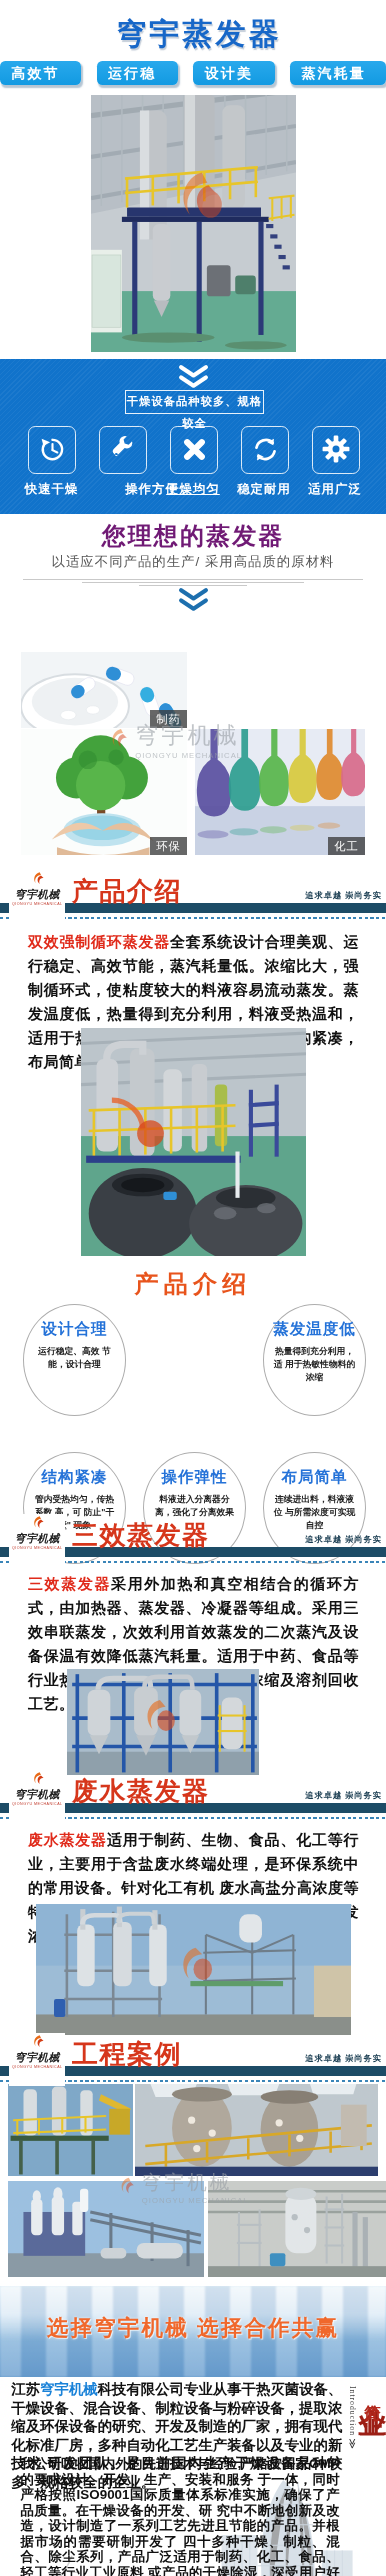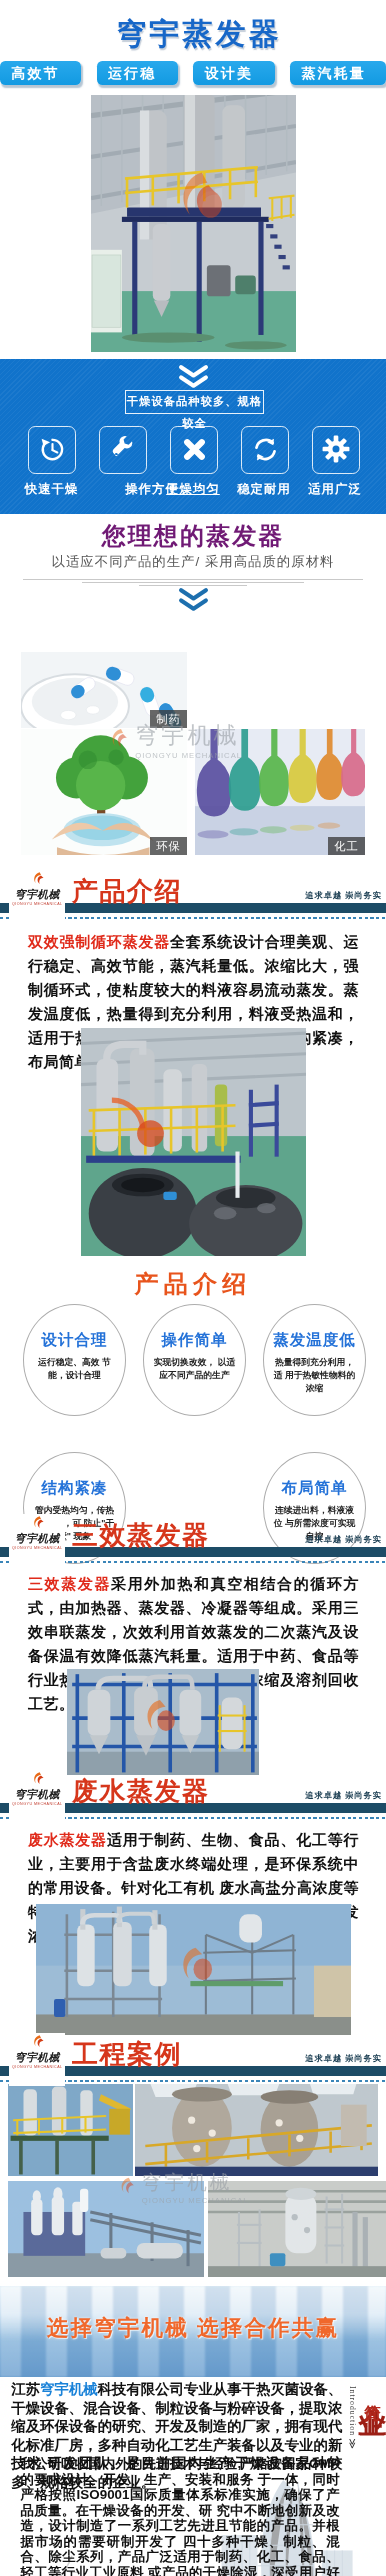--- a/index.html
+++ b/index.html
@@ -41,21 +41,21 @@
   .logo-zh{display:block;font-family:"Liberation Serif",serif;font-style:italic;font-weight:bold;font-size:10.8px;color:#222;letter-spacing:0.5px;}
   .logo-en{display:block;font-size:3.6px;color:#c0392b;letter-spacing:0.5px;}
   .sec-header .title{position:absolute;left:72px;top:1px;font-size:26px;font-weight:bold;color:#d6361b;letter-spacing:1.5px;}
   .sec-header .slogan{position:absolute;right:4.1px;top:16.5px;font-size:8.2px;font-weight:bold;color:#15394e;font-family:"Liberation Serif",serif;letter-spacing:1px;}
 
   .para{font-size:15px;line-height:24px;color:#111;font-weight:600;text-align:justify;letter-spacing:0.5px;}
   .lead-red{color:#e02a1a;}
 
   .features-title{left:0;right:0;top:1268px;text-align:center;font-size:24px;font-weight:bold;color:#e8541c;letter-spacing:5.2px;}
   .ellipse{width:101px;height:110px;border:1px solid #adadad;border-radius:50%;background:#fff;}
-  .ellipse .et{margin-top:25px;text-align:center;font-size:15.5px;font-weight:bold;color:#2472d8;letter-spacing:1px;}
+  .ellipse .et{margin-top:14px;text-align:center;font-size:15.5px;font-weight:bold;color:#2472d8;letter-spacing:1px;}
   .ellipse .ed{margin:5.2px auto 0;width:83px;text-align:center;font-size:8.8px;line-height:13px;color:#222;font-weight:600;}
 
   
   .choose-banner{left:0;top:2286px;width:386px;height:91px;background:linear-gradient(180deg,#dcecf7 0%,#a9cce8 30%,#7fb0d9 55%,#5e97cc 100%);overflow:hidden;}
   .city-blur{position:absolute;inset:0;background:
      repeating-linear-gradient(90deg,rgba(255,255,255,.25) 0 20.6px,rgba(120,160,200,.25) 20.6px 46px),
      linear-gradient(180deg,rgba(255,255,255,.6) 0 30%,rgba(255,255,255,0) 60%);
      filter:blur(1px);}
   .choose-text{position:absolute;left:0;right:0;top:27px;text-align:center;font-size:21.6px;font-weight:bold;color:#f0682c;letter-spacing:2.1px;text-shadow:0 0 3.1px rgba(255,255,255,.9),1px 1px 0 rgba(255,255,255,.6);}
 
@@ -399,31 +399,31 @@
         </g>
     </svg>
   </div>
 
   <div class="abs features-title">产品介绍</div>
 
   <div class="abs ellipse" style="left:23px;top:1304px;">
     <div class="et">设计合理</div>
     <div class="ed">运行稳定、高效 节能，设计合理</div>
   </div>
-  <div class="abs ellipse" style="left:143px;top:1304px;">
-    <div class="et">操作简单</div>
-    <div class="ed">实现切换改效， 以适应不同产品的生产</div>
-  </div>
   <div class="abs ellipse" style="left:263px;top:1304px;">
     <div class="et">蒸发温度低</div>
     <div class="ed">热量得到充分利用，适 用于热敏性物料的浓缩</div>
   </div>
   <div class="abs ellipse" style="left:23px;top:1452px;">
     <div class="et">结构紧凑</div>
     <div class="ed">管内受热均匀，传热系数 高，可 防止"干壁" 现象</div>
+  </div>
+  <div class="abs ellipse" style="left:143px;top:1452px;">
+    <div class="et">操作弹性</div>
+    <div class="ed">料液进入分离器分 离，强化了分离效果</div>
   </div>
   <div class="abs ellipse" style="left:263px;top:1452px;">
     <div class="et">布局简单</div>
     <div class="ed">连续进出料，料液液位 与所需浓度可实现自控</div>
   </div>
 
   <div class="abs sec-header" style="top:1517px;">
     <div class="bar"></div>
     <div class="dots"></div>
     <div class="logo">

